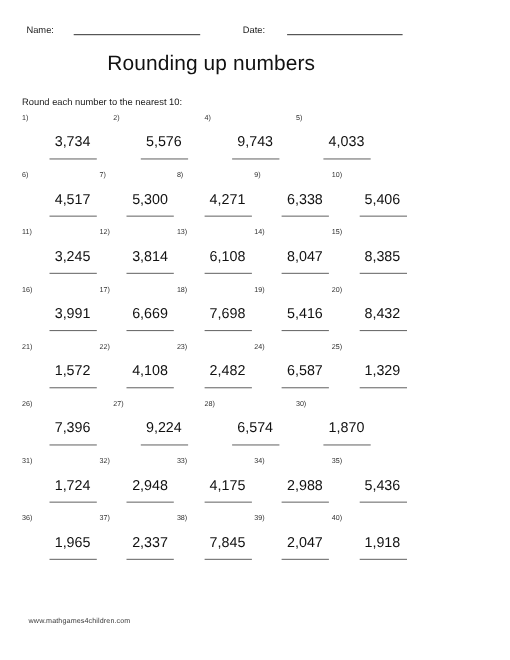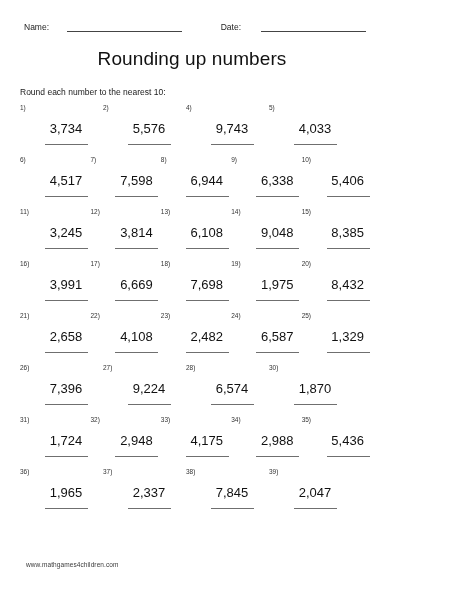--- a/index.html
+++ b/index.html
@@ -164,26 +164,26 @@
         </div>
       </div>
       <div class="grid-row">
         <div class="cell">
           <span class="cell-index">6)</span>
           <span class="cell-value">4,517</span>
           <span class="cell-answer-line"></span>
         </div>
         <div class="cell">
           <span class="cell-index">7)</span>
-          <span class="cell-value">7,598</span>
+          <span class="cell-value">5,300</span>
           <span class="cell-answer-line"></span>
         </div>
         <div class="cell">
           <span class="cell-index">8)</span>
-          <span class="cell-value">6,944</span>
+          <span class="cell-value">4,271</span>
           <span class="cell-answer-line"></span>
         </div>
         <div class="cell">
           <span class="cell-index">9)</span>
           <span class="cell-value">6,338</span>
           <span class="cell-answer-line"></span>
         </div>
         <div class="cell">
           <span class="cell-index">10)</span>
           <span class="cell-value">5,406</span>
@@ -201,21 +201,21 @@
           <span class="cell-value">3,814</span>
           <span class="cell-answer-line"></span>
         </div>
         <div class="cell">
           <span class="cell-index">13)</span>
           <span class="cell-value">6,108</span>
           <span class="cell-answer-line"></span>
         </div>
         <div class="cell">
           <span class="cell-index">14)</span>
-          <span class="cell-value">9,048</span>
+          <span class="cell-value">8,047</span>
           <span class="cell-answer-line"></span>
         </div>
         <div class="cell">
           <span class="cell-index">15)</span>
           <span class="cell-value">8,385</span>
           <span class="cell-answer-line"></span>
         </div>
       </div>
       <div class="grid-row">
         <div class="cell">
@@ -228,33 +228,33 @@
           <span class="cell-value">6,669</span>
           <span class="cell-answer-line"></span>
         </div>
         <div class="cell">
           <span class="cell-index">18)</span>
           <span class="cell-value">7,698</span>
           <span class="cell-answer-line"></span>
         </div>
         <div class="cell">
           <span class="cell-index">19)</span>
-          <span class="cell-value">1,975</span>
+          <span class="cell-value">5,416</span>
           <span class="cell-answer-line"></span>
         </div>
         <div class="cell">
           <span class="cell-index">20)</span>
           <span class="cell-value">8,432</span>
           <span class="cell-answer-line"></span>
         </div>
       </div>
       <div class="grid-row">
         <div class="cell">
           <span class="cell-index">21)</span>
-          <span class="cell-value">2,658</span>
+          <span class="cell-value">1,572</span>
           <span class="cell-answer-line"></span>
         </div>
         <div class="cell">
           <span class="cell-index">22)</span>
           <span class="cell-value">4,108</span>
           <span class="cell-answer-line"></span>
         </div>
         <div class="cell">
           <span class="cell-index">23)</span>
           <span class="cell-value">2,482</span>
@@ -334,18 +334,23 @@
         <div class="cell">
           <span class="cell-index">38)</span>
           <span class="cell-value">7,845</span>
           <span class="cell-answer-line"></span>
         </div>
         <div class="cell">
           <span class="cell-index">39)</span>
           <span class="cell-value">2,047</span>
           <span class="cell-answer-line"></span>
         </div>
+        <div class="cell">
+          <span class="cell-index">40)</span>
+          <span class="cell-value">1,918</span>
+          <span class="cell-answer-line"></span>
+        </div>
       </div>
     </div>
 
   <div class="footer">www.mathgames4children.com</div>
 
 </div>
 
 </body></html>

